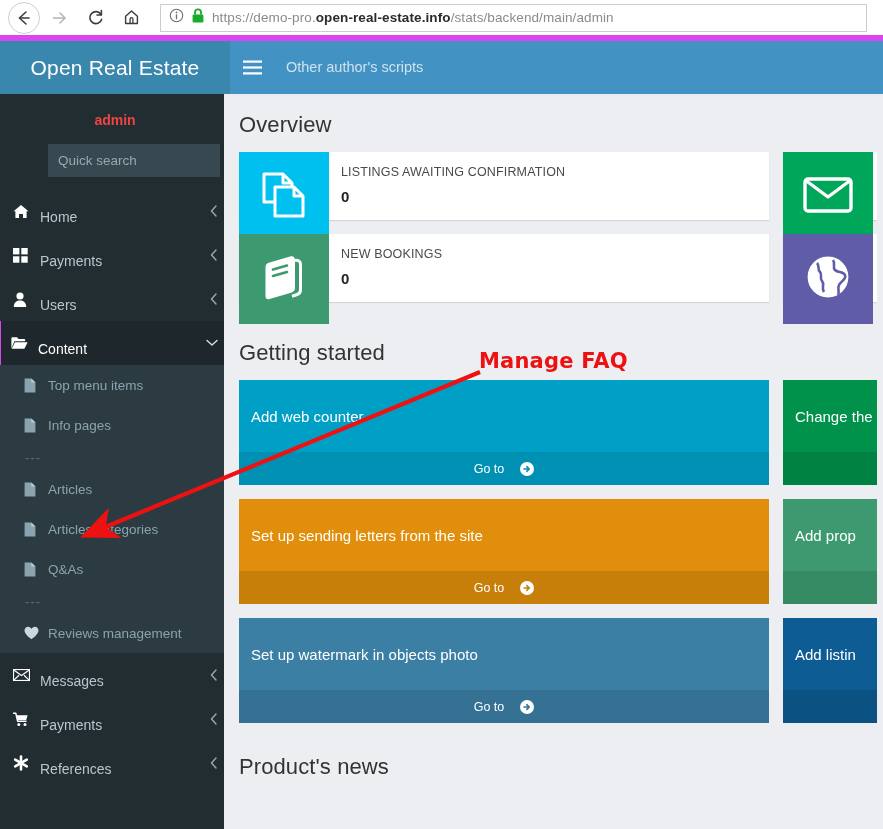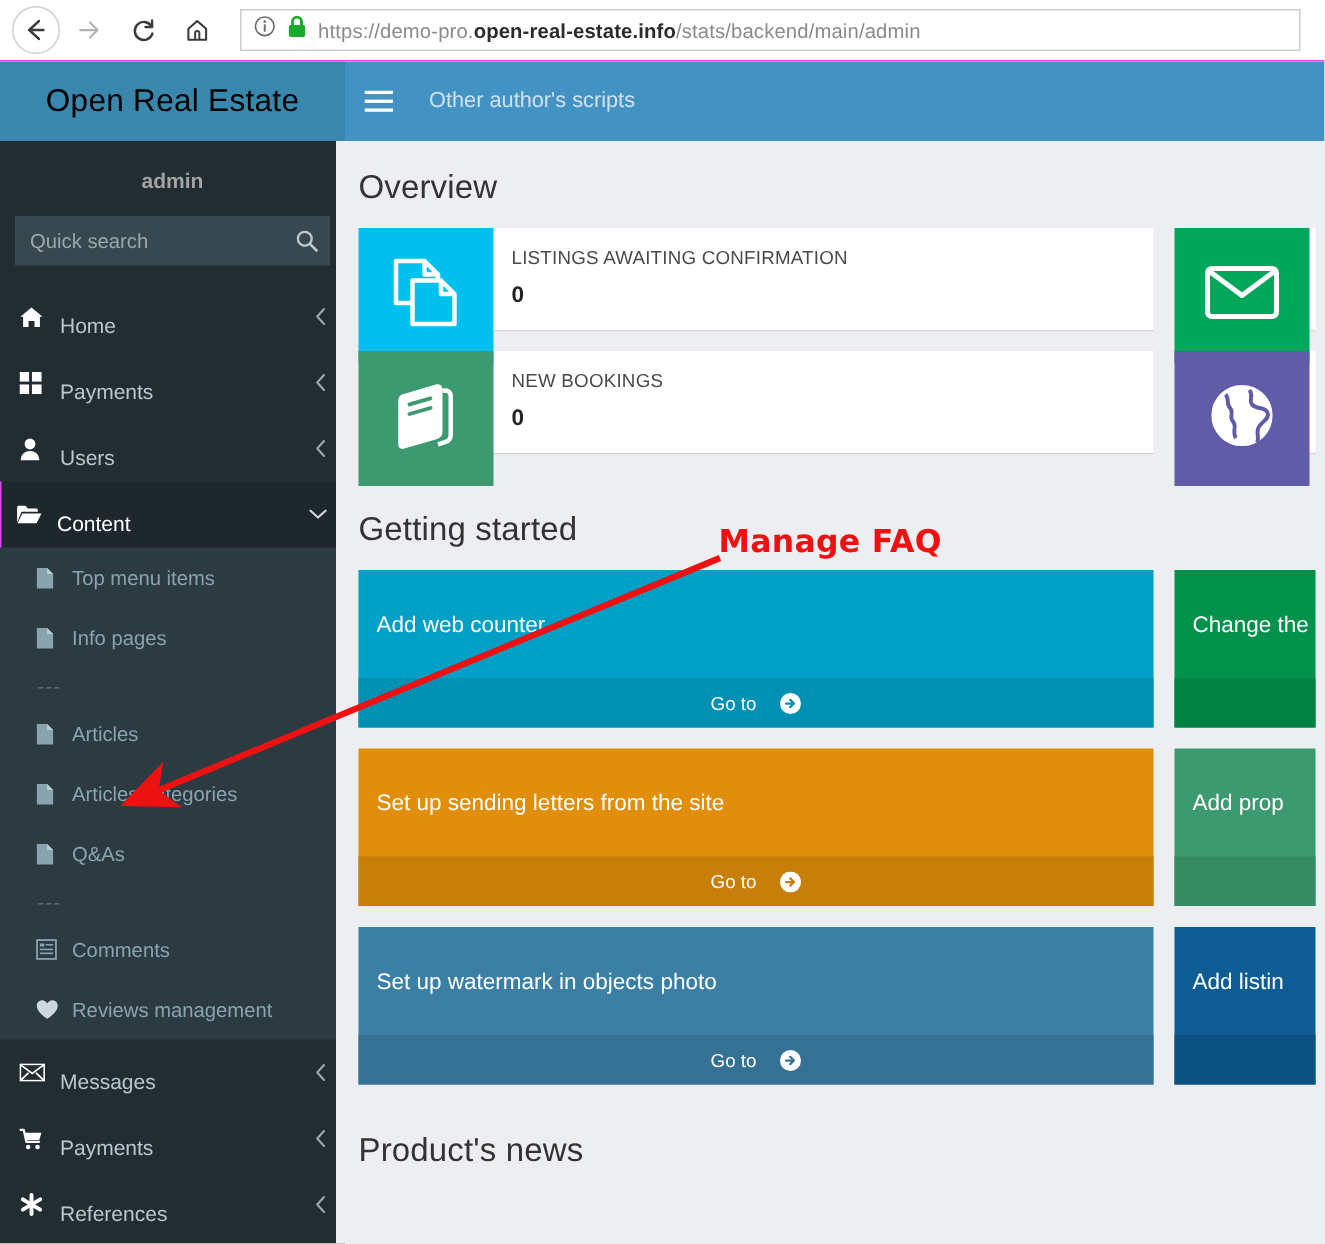--- a/index.html
+++ b/index.html
@@ -9,21 +9,21 @@
     font-family: "Liberation Sans", sans-serif;
     background: #eceef1;
   }
 
   
   .browser-bar {
     position: absolute; top: 0; left: 0;
     width: 883px; height: 41px;
     background: #ffffff;
     display: flex; align-items: center;
-    border-bottom: 1px solid #d946ef;
+    border-bottom: 6px solid #d946ef;
   }
   .nav-btns { display: flex; align-items: center; padding-left: 8px; gap: 2px; }
   .nav-btn {
     width: 34px; height: 34px;
     display: flex; align-items: center; justify-content: center;
     color: #4a4a4a;
   }
   .nav-btn.back {
     border: 1px solid #cfcfcf; border-radius: 50%;
     width: 32px; height: 32px;
@@ -60,21 +60,21 @@
   
   .navbar {
     position: absolute; top: 0; left: 0;
     width: 883px; height: 53px;
     background: #4292c4;
     display: flex; align-items: stretch;
   }
   .brand {
     width: 230px;
     background: #3a87ad;
-    color: #000000;
+    color: #ffffff;
     font-size: 21px;
     display: flex; align-items: center; justify-content: center;
     letter-spacing: 0.2px;
   }
   .navbar-right { display: flex; align-items: center; flex: 1; }
   .hamburger {
     width: 44px; height: 53px;
     display: flex; align-items: center; justify-content: center;
     color: #ffffff; font-size: 19px;
   }
@@ -85,28 +85,29 @@
   }
 
   
   .sidebar {
     position: absolute; top: 53px; left: 0;
     width: 230px; height: 735px;
     background: #222d32;
     overflow: hidden;
   }
   .user-name {
-    color: #a3a3a3; font-size: 14px; font-weight: bold;
+    color: #ef4444; font-size: 14px; font-weight: bold;
     text-align: center; padding: 18px 0 16px 0;
   }
   .search-wrap { padding: 0 10px 0 10px; }
   .search-box {
     height: 33px; background: #374850;
     display: flex; align-items: center;
     padding: 0 10px;
+    margin-left: 38px;
   }
   .search-box input {
     flex: 1; background: transparent; border: none; outline: none;
     color: #b8c7ce; font-size: 13.5px;
     font-family: "Liberation Sans", sans-serif;
   }
   .search-box input::placeholder { color: #9aa8ae; }
   .search-icon { color: #b8c7ce; display: flex; }
 
   .menu { margin-top: 12px; }
@@ -421,32 +422,20 @@
             <svg width="12" height="15" viewBox="0 0 12 15">
                 <path d="M0.6 0.6 L7.4 0.6 L11.4 4.6 L11.4 14.4 L0.6 14.4 Z" fill="#8aa4af"></path>
                 <path d="M7.4 0.6 L7.4 4.6 L11.4 4.6" fill="#b9cdd5"></path>
               </svg>
           </span>
           <span class="si-label">Q&amp;As</span>
         </div>
         <div class="sub-sep">---</div>
         <div class="sub-item">
           <span class="si-icon">
-            <svg width="14" height="14" viewBox="0 0 14 14">
-                <rect x="0.7" y="0.7" width="12.6" height="12.6" stroke="#8aa4af" stroke-width="1.2" fill="none"></rect>
-                <rect x="2.6" y="3" width="3" height="2" fill="#8aa4af"></rect>
-                <rect x="6.6" y="3.3" width="4.8" height="1.1" fill="#8aa4af"></rect>
-                <rect x="2.6" y="6.4" width="8.8" height="1.1" fill="#8aa4af"></rect>
-                <rect x="2.6" y="9" width="8.8" height="1.1" fill="#8aa4af"></rect>
-              </svg>
-          </span>
-          <span class="si-label">Comments</span>
-        </div>
-        <div class="sub-item">
-          <span class="si-icon">
             <svg width="15" height="14" viewBox="0 0 15 14">
                 <path d="M7.5 13.2 C7.5 13.2 0.5 8.8 0.5 4.6 C0.5 2.2 2.3 0.8 4.1 0.8 C5.6 0.8 6.9 1.8 7.5 3 C8.1 1.8 9.4 0.8 10.9 0.8 C12.7 0.8 14.5 2.2 14.5 4.6 C14.5 8.8 7.5 13.2 7.5 13.2 Z" fill="#ccd8dd"></path>
               </svg>
           </span>
           <span class="si-label">Reviews management</span>
         </div>
       </div>
 
       <div class="menu-item">
         <span class="mi-icon">

